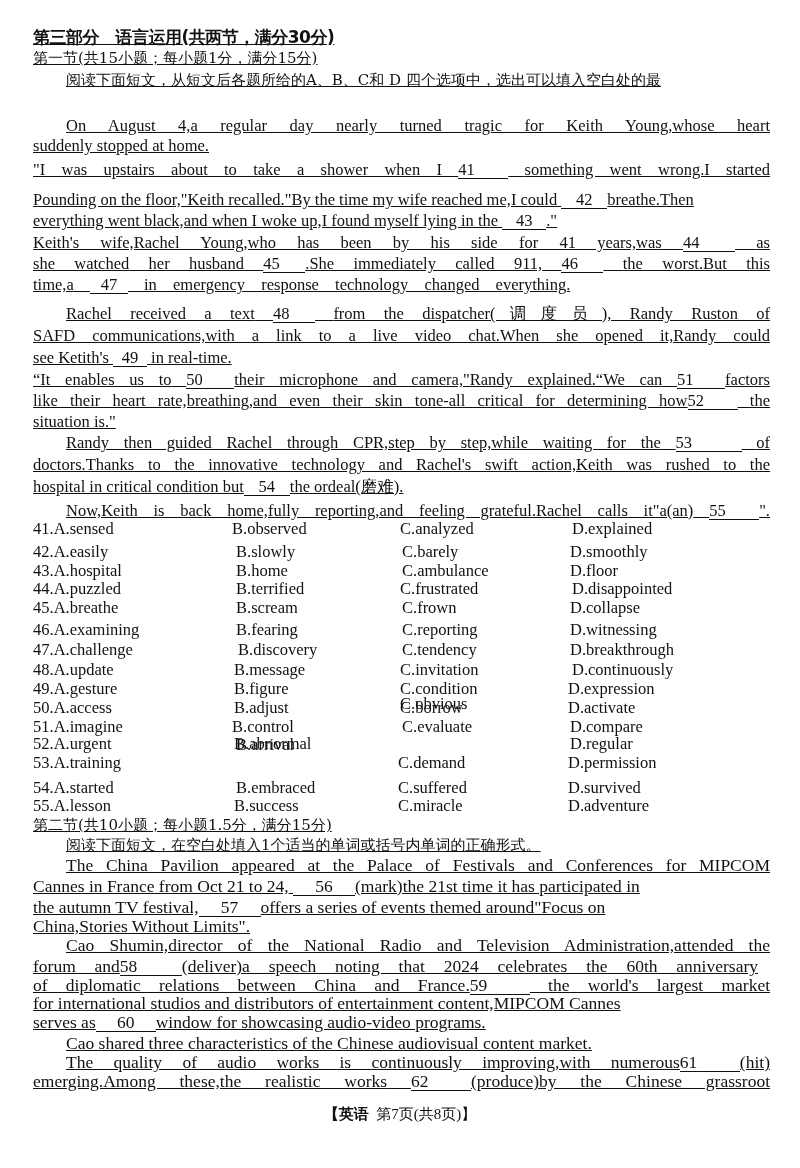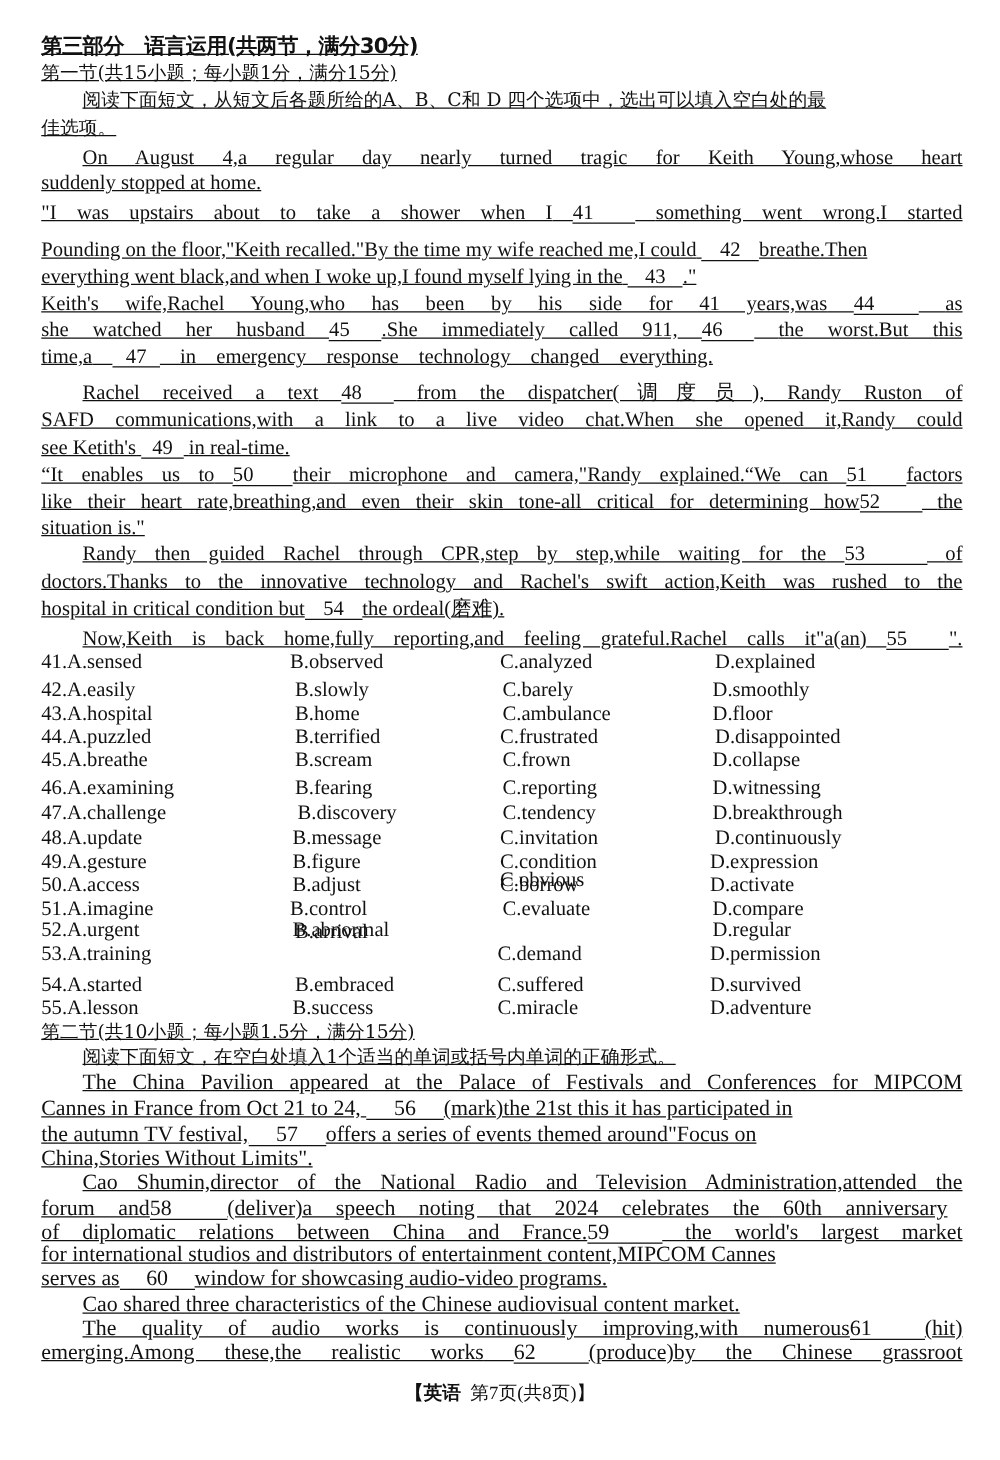--- a/index.html
+++ b/index.html
@@ -17,21 +17,20 @@
   .footer b { font-family:"DejaVu Sans", sans-serif; font-weight:bold; }
 </style>
 </head>
 <body>
 
 <div class="page">
 
   <div class="line h1" style="top:27px;">第三部分　语言运用(共两节，满分30分)</div>
   <div class="line cn" style="top:48px;">第一节(共15小题；每小题1分，满分15分)</div>
   <div class="line cn" style="top:70px; left:66px;">阅读下面短文，从短文后各题所给的A、B、C和 D 四个选项中，选出可以填入空白处的最</div>
-  <div class="line cn" style="top:92px;">佳选项。</div>
 
   <div class="line indent just" style="top:116px;">On August 4,a regular day nearly turned tragic for Keith Young,whose heart</div>
   <div class="line" style="top:136px;">suddenly stopped at home.</div>
   <div class="line just" style="top:160px;">
     <span>"I was upstairs about to take a shower when I</span> <span class="blank" style="width:50px">41</span> <span>something went wrong.I started</span>
   </div>
   <div class="line" style="top:190px;">
     <span>Pounding on the floor,"Keith recalled."By the time my wife reached me,I could</span> <span class="blank" style="width:46px">42</span><span>breathe.Then</span>
   </div>
   <div class="line" style="top:211px;">
@@ -164,21 +163,21 @@
       <span class="opt" style="left:398px;top:796px">C.miracle</span>
       <span class="opt" style="left:568px;top:796px">D.adventure</span>
     </div>
   </div>
 
   <div class="line cn" style="top:815px;">第二节(共10小题；每小题1.5分，满分15分)</div>
   <div class="line cn" style="top:835px; left:66px;">阅读下面短文，在空白处填入1个适当的单词或括号内单词的正确形式。</div>
 
   <div class="line indent just" style="top:855px; font-size:17.5px;">The China Pavilion appeared at the Palace of Festivals and Conferences for MIPCOM</div>
   <div class="line" style="top:876px; font-size:17.5px; width:725px;">
-    <span>Cannes in France from Oct 21 to 24,</span> <span class="blank" style="width:62px">56</span><span>(mark)the 21st this it has participated in</span>
+    <span>Cannes in France from Oct 21 to 24,</span> <span class="blank" style="width:62px">56</span><span>(mark)the 21st time it has participated in</span>
   </div>
   <div class="line" style="top:897px; font-size:17.5px;">
     <span>the autumn TV festival,</span><span class="blank" style="width:62px">57</span><span>offers a series of events themed around"Focus on</span>
   </div>
   <div class="line" style="top:916px; font-size:17.5px;">China,Stories Without Limits".</div>
 
   <div class="line indent just" style="top:935px; font-size:17.5px;">Cao Shumin,director of the National Radio and Television Administration,attended the</div>
   <div class="line just" style="top:956px; font-size:17.5px; width:725px;">
     <span>forum and</span><span class="blank" style="width:62px">58</span><span>(deliver)a speech noting that 2024 celebrates the 60th anniversary</span>
   </div>

